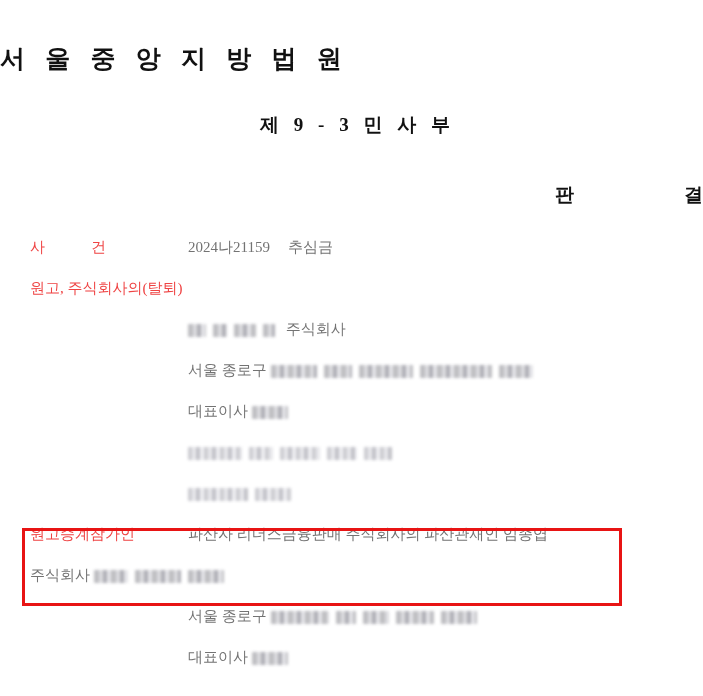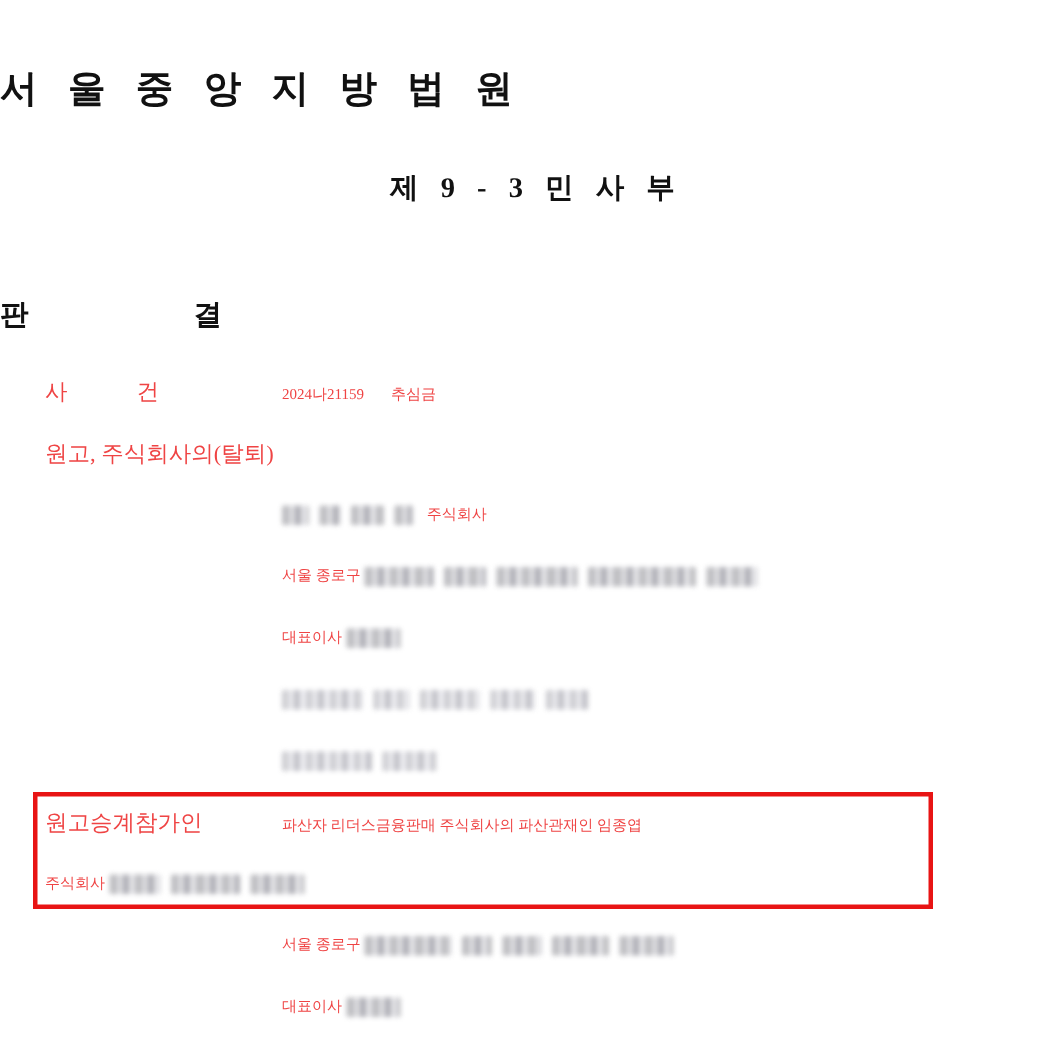--- a/index.html
+++ b/index.html
@@ -33,24 +33,24 @@
   .panel-title {
     text-align: center;
     font-size: 19px;
     font-weight: bold;
     letter-spacing: 5px;
     margin-top: 37px;
     color: #111;
     padding-left: 12px;
   }
   .doc-type {
-    text-align: left;
+    text-align: right;
     font-size: 19px;
     font-weight: bold;
-    margin-top: 59px;
+    margin-top: 44px;
     color: #111;
   }
   .doc-type .gap {
     display: inline-block;
     width: 110px;
   }
 
   
   .body {
     margin-top: 32px;
@@ -68,22 +68,22 @@
     flex: 0 0 158px;
     font-size: 15px;
     color: #ef4444;
     white-space: nowrap;
   }
   .label .sp {
     display: inline-block;
     width: 46px;
   }
   .value {
-    font-size: 10px;
-    color: #ef4444;
+    font-size: 15px;
+    color: #737373;
     white-space: nowrap;
     text-align: right;
   }
   .value .num-space {
     display: inline-block;
     width: 18px;
   }
 
   
   .blur {

